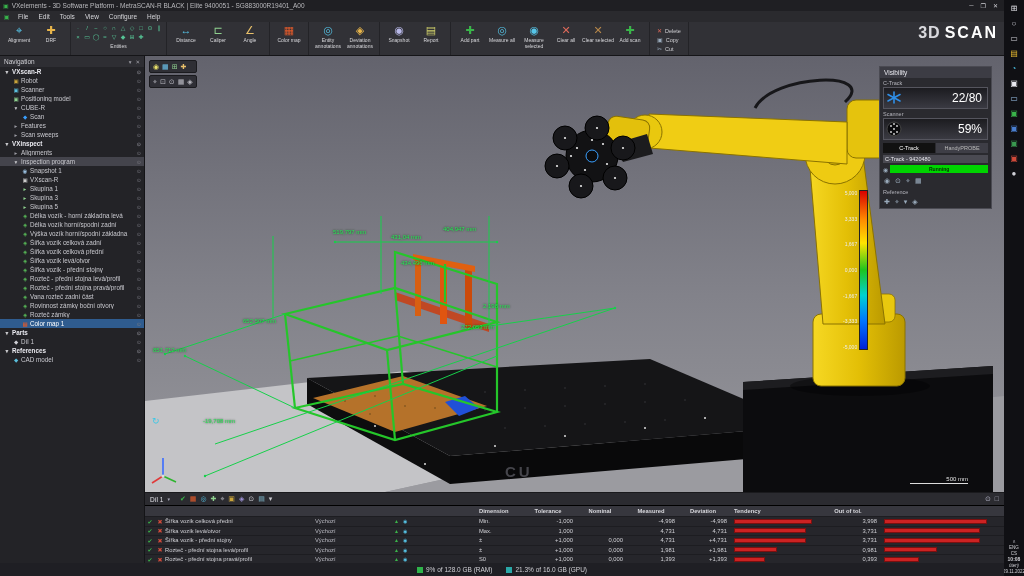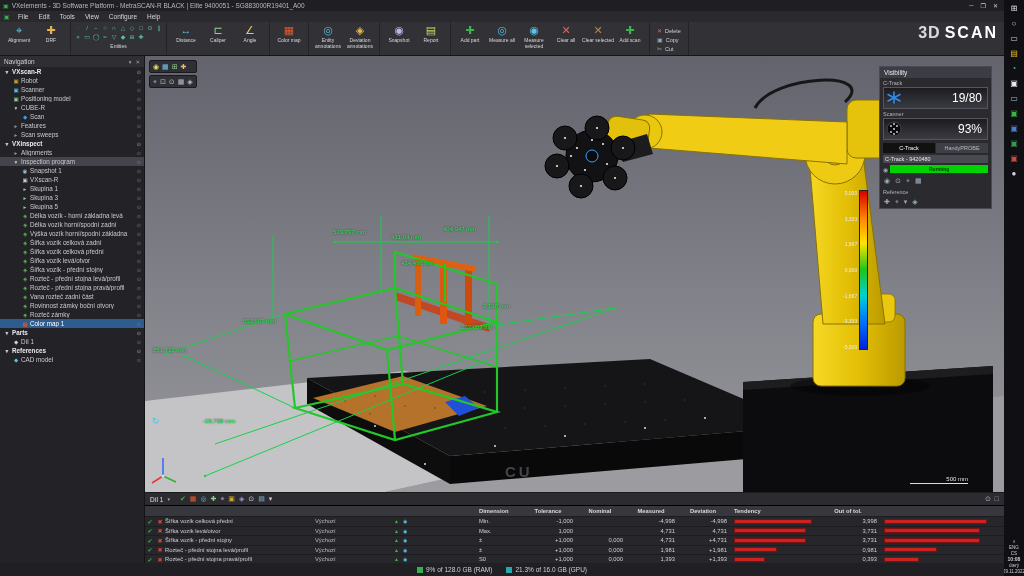--- a/index.html
+++ b/index.html
@@ -702,37 +702,37 @@
       <div class="vis-h">Visibility</div>
       <div class="vis-lbl">C-Track</div>
       <div class="vis-big">
         <svg width="16" height="16">
           <g stroke="#2f8fe8" stroke-width="1.6" stroke-linecap="round">
             <line x1="8" y1="2" x2="8" y2="13"></line>
               <line x1="2" y1="4.5" x2="14" y2="11"></line>
               <line x1="14" y1="4.5" x2="2" y2="11"></line>
           </g>
         </svg>
-        <span class="vis-val">19/80</span>
+        <span class="vis-val">22/80</span>
       </div>
       <div class="vis-lbl">Scanner</div>
       <div class="vis-big">
         <svg width="16" height="16">
           <circle cx="8" cy="8" r="7" fill="#0c0c0e" stroke="#444"></circle>
           <g fill="#ddd">
               <circle cx="5" cy="5" r="0.9"></circle>
               <circle cx="11" cy="5" r="0.9"></circle>
               <circle cx="8" cy="8" r="0.9"></circle>
               <circle cx="5" cy="11" r="0.9"></circle>
               <circle cx="11" cy="11" r="0.9"></circle>
               <circle cx="8" cy="3" r="0.9"></circle>
               <circle cx="8" cy="13" r="0.9"></circle>
             </g>
         </svg>
-        <span class="vis-val">93%</span>
+        <span class="vis-val">59%</span>
       </div>
       <div class="vis-tabs">
         <span class="vtab active">C-Track</span>
         <span class="vtab">HandyPROBE</span>
       </div>
       <div class="vis-dev">C-Track - 9420480</div>
       <div class="vis-status">
         <span class="camic">◉</span>
         <span class="runbar">Running</span>
       </div>

